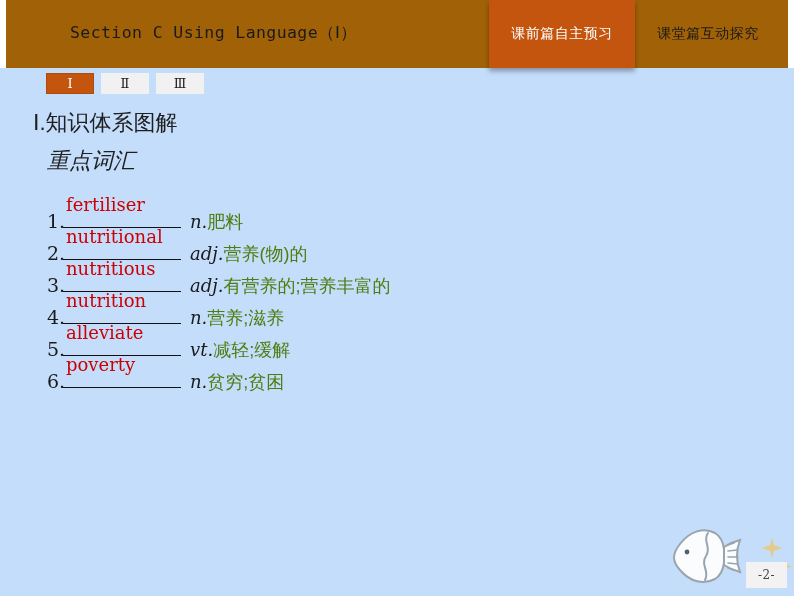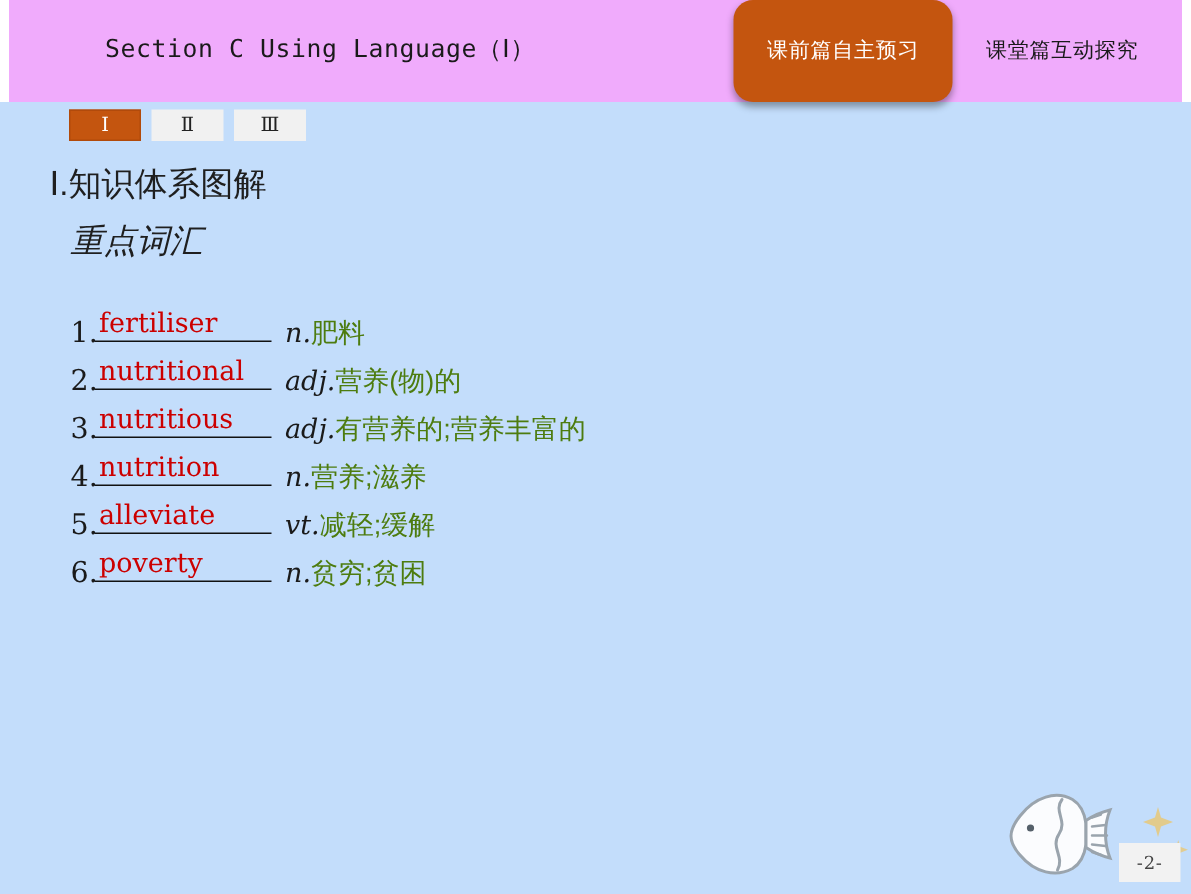--- a/index.html
+++ b/index.html
@@ -16,21 +16,21 @@
     font-family: "Liberation Sans", "DejaVu Sans", sans-serif;
   }
 
   
   #header {
     position: absolute;
     left: 0;
     top: 0;
     width: 794px;
     height: 68px;
-    background: #f0abfc;
+    background: #a16207;
     box-sizing: border-box;
   }
   #header-edge-left {
     position: absolute;
     left: 0; top: 0;
     width: 6px; height: 68px;
     background: #ffffff;
   }
   #header-edge-right {
     position: absolute;
@@ -53,21 +53,20 @@
     position: absolute;
     top: 0;
     height: 68px;
     display: flex;
     align-items: center;
     justify-content: center;
     font-size: 14px;
     letter-spacing: 0.5px;
     white-space: nowrap;
     box-sizing: border-box;
-    border-radius: 13px;
   }
   #nav-tab-0 {
     left: 489px;
     width: 146px;
     background: #c4550f;
     color: #ffffff;
     box-shadow: 0 3px 5px rgba(0,0,0,0.35);
   }
   #nav-tab-1 {
     left: 638px;
@@ -148,21 +147,21 @@
   .vocab-blank {
     position: relative;
     width: 118px;
     border-bottom: 1.6px solid #111111;
     height: 22px;
     margin-right: 9px;
   }
   .vocab-word {
     position: absolute;
     left: 3px;
-    bottom: 1px;
+    bottom: 12px;
     font-family: "DejaVu Serif", "Liberation Serif", serif;
     font-size: 18px;
     color: #cc0000;
     white-space: nowrap;
   }
   .vocab-pos {
     font-family: "DejaVu Serif", "Liberation Serif", serif;
     font-style: italic;
     font-size: 18px;
     color: #1a1a1a;

